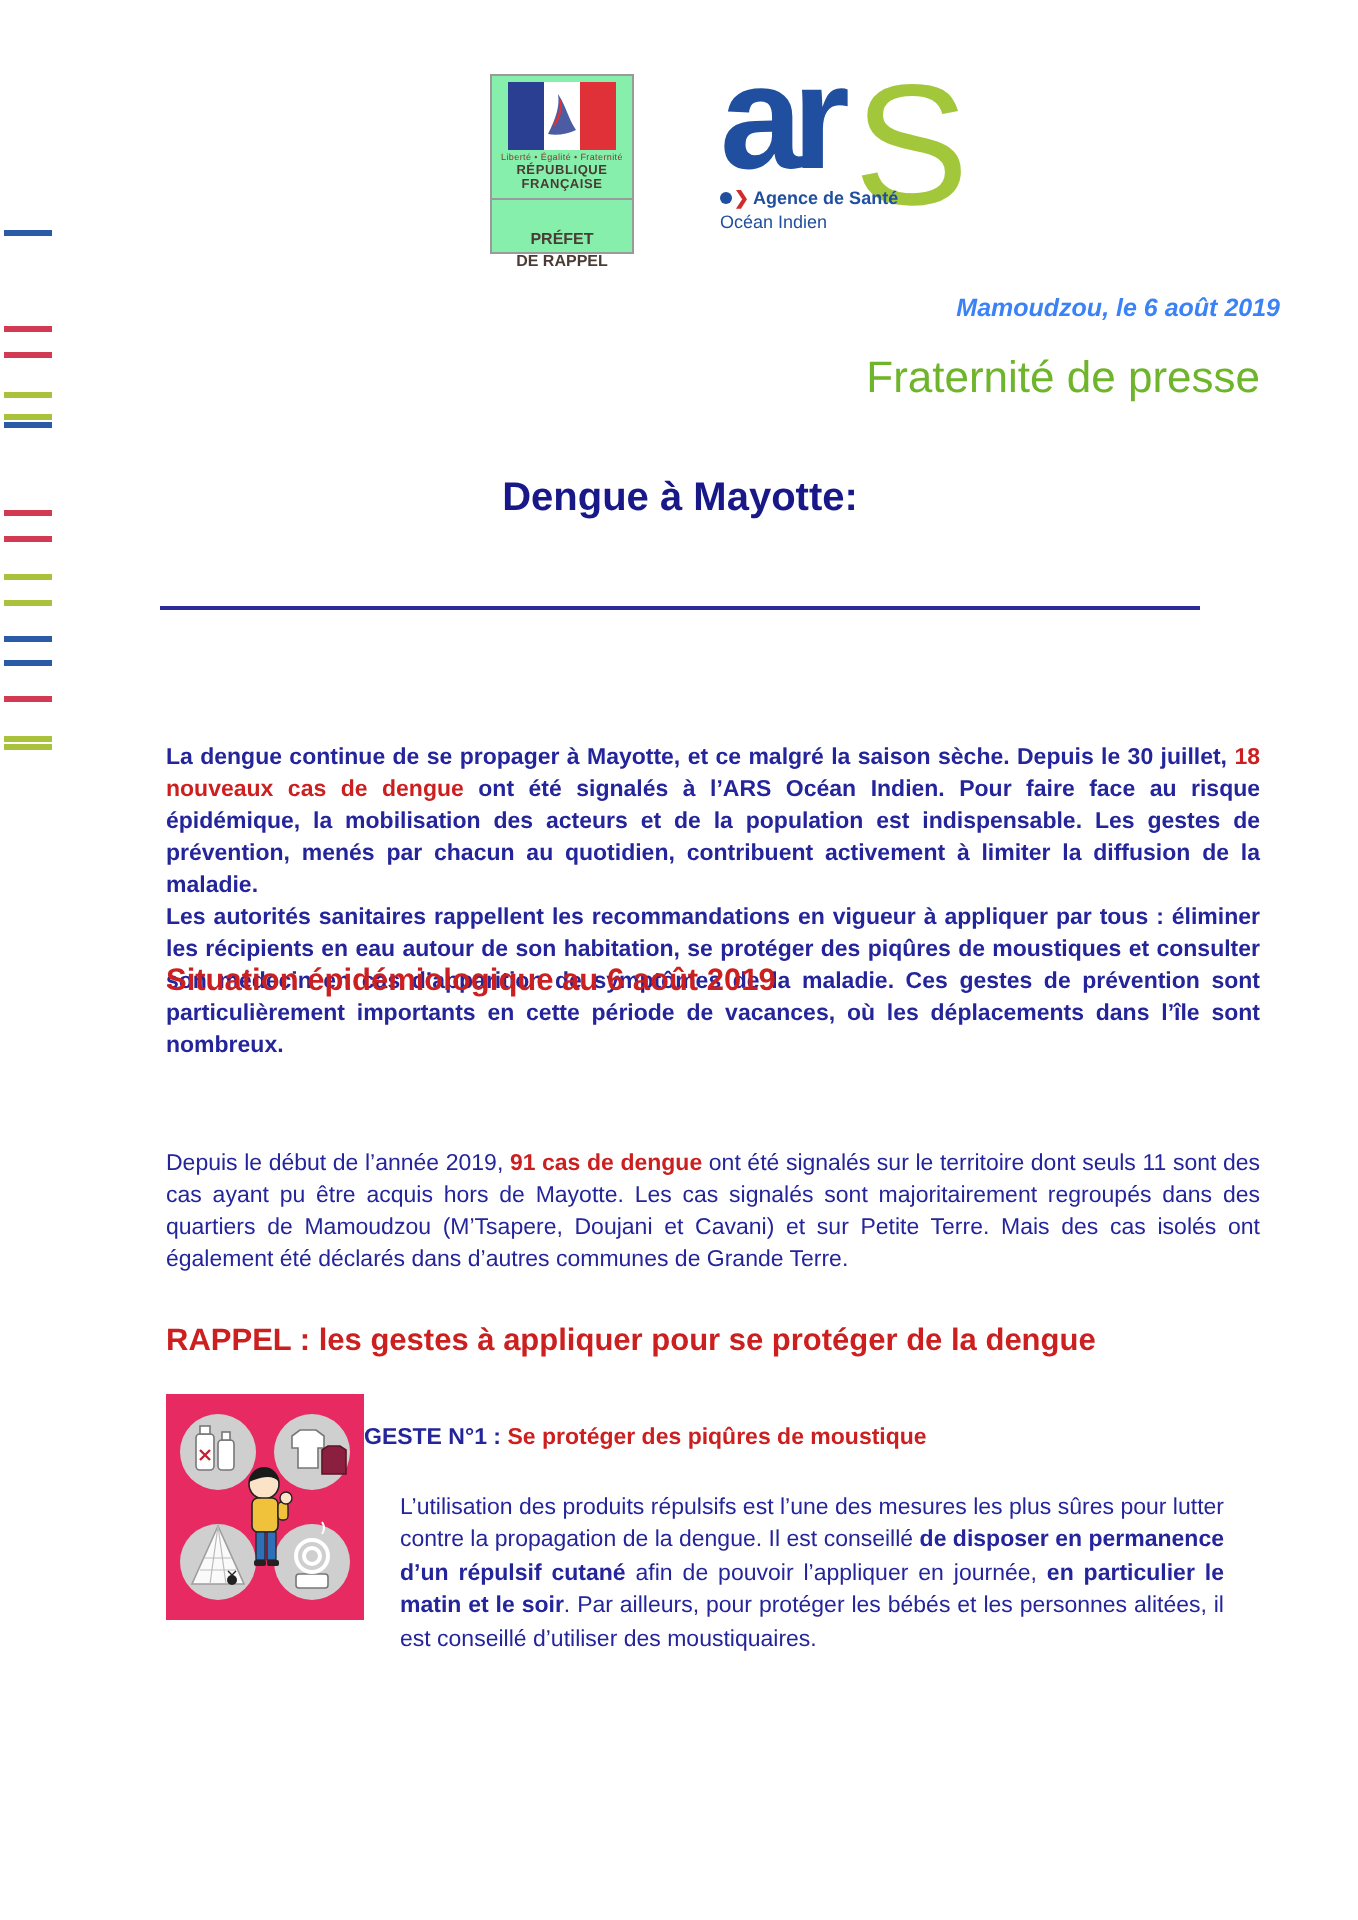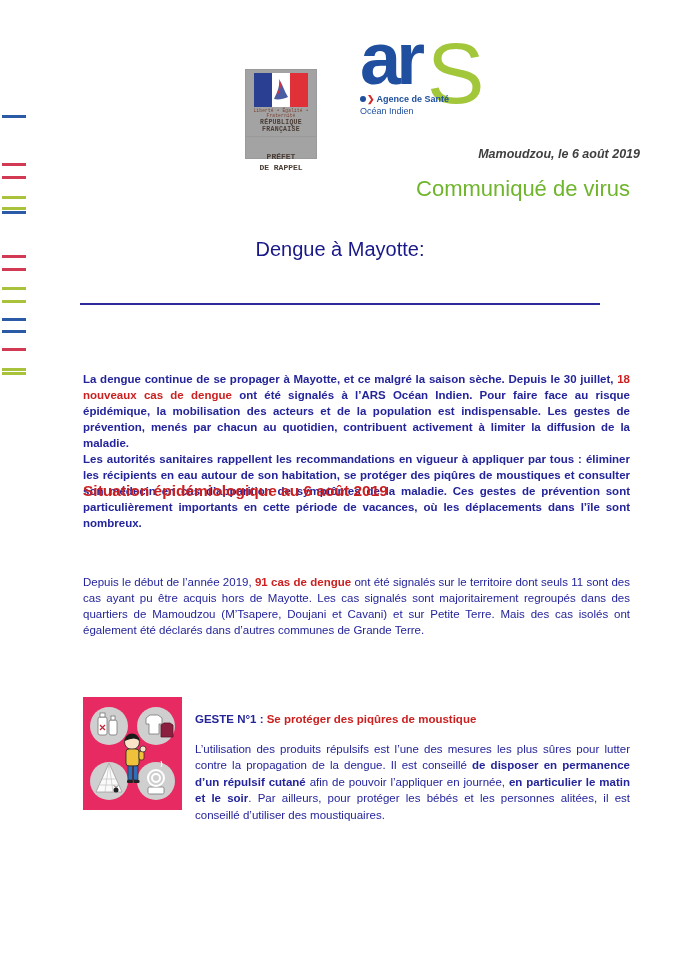--- a/index.html
+++ b/index.html
@@ -16,22 +16,22 @@
   .page{
     position:relative;width:679px;height:960px;background:#fff;overflow:hidden;
     font-family:"Liberation Sans",sans-serif;
   }
   
   .left-bars{position:absolute;left:0;top:0;width:30px;height:400px;}
   .bar{position:absolute;left:2px;width:24px;height:3px;}
   
   .rf-logo{
     position:absolute;left:245px;top:37px;width:70px;height:88px;
-    border:1px solid #9a9a9a;background:#a3a3a3;text-align:center;
-    font-family:Liberation Mono, monospace;color:#4a3c34;margin-top:32px;
+    border:1px solid #9a9a9a;background:#86efac;text-align:center;
+    font-family:Liberation Sans, sans-serif;color:#4a3c34;
   }
   .rf-top{border-bottom:1px solid #9a9a9a;padding:3px 2px 3px 2px;}
   .rf-flag{display:block;margin:0 auto;}
   .rf-motto{font-size:4.5px;color:#7a4030;margin-top:1px;letter-spacing:.2px;}
   .rf-name{font-size:6.5px;font-weight:bold;letter-spacing:.3px;margin-top:1px;}
   .rf-prefet{font-size:8px;font-weight:bold;line-height:11px;margin-top:14px;}
   
   .ars-logo{position:absolute;left:360px;top:38px;width:125px;height:90px;}
   .ars-ar{
     position:absolute;left:0;top:-16px;font-size:74px;font-weight:bold;
@@ -41,53 +41,53 @@
     position:absolute;left:67px;top:-8px;font-size:86px;font-weight:normal;
     color:var(--ars-green);line-height:1;
   }
   .ars-tag1{position:absolute;left:0;top:56px;font-size:9px;font-weight:bold;color:var(--ars-blue);white-space:nowrap;}
   .ars-dot{display:inline-block;width:6px;height:6px;border-radius:50%;background:var(--ars-blue);margin-right:1px;}
   .ars-chev{color:#D12B2B;font-weight:bold;margin-right:2px;}
   .ars-tag2{position:absolute;left:0;top:68px;font-size:9px;color:var(--ars-blue);}
   
   .dateline{
     position:absolute;right:39px;top:147px;font-size:12.5px;font-weight:bold;font-style:italic;
-    color:#404040;
+    color:#3b82f6;
   }
   .cdp{position:absolute;right:49px;top:176px;font-size:22px;color:var(--green);}
   
   .doc-title{
     position:absolute;left:80px;top:236px;width:520px;text-align:center;
-    color:var(--title-navy);font-weight:normal;font-size:20px;line-height:26px;
+    color:var(--title-navy);font-weight:bold;font-size:20px;line-height:26px;
   }
   .title-rule{position:absolute;left:80px;top:303px;width:520px;border-top:2px solid #2B2B9B;}
   
   .bodyblock{position:absolute;left:83px;width:547px;font-size:11.5px;line-height:16px;text-align:justify;color:var(--navy);margin-top:48px;}
   .bodyblock p{margin:0;}
   .intro{top:323px;font-weight:bold;}
   .p-sit1{top:526px;}
   .p-sit2{top:584px;}
   .sec-heading{
     position:absolute;left:83px;font-size:15.5px;font-weight:bold;color:var(--red);
     margin:0;white-space:nowrap;
   }
   .h-sit{top:482px;}
   .h-rap{top:662px;}
   
   .sg-n{color:var(--navy);}
   .sg-b{color:var(--navy);font-weight:bold;}
   .sg-rb{color:var(--red);font-weight:bold;}
   
-  .geste{position:absolute;left:83px;top:697px;width:547px;display:flex;gap:13px;}
+  .geste{position:absolute;left:83px;top:697px;width:547px;display:flex;}
   .geste-illu{flex:0 0 99px;}
   .geste-text{flex:1;font-size:11.5px;line-height:16.5px;color:var(--navy);}
   .geste-label{margin:14px 0 13px 0;font-weight:bold;font-size:11.5px;}
   .geste-label .lbl-blue{color:var(--navy);}
   .geste-label .lbl-red{color:var(--red);}
-  .geste-p{margin:0;text-align:justify;}
+  .geste-p{margin:18px;text-align:justify;}
 </style>
 </head>
 <body>
 
 <div class="page">
 
   <div class="left-bars">
       <div class="bar" style="top: 115px; background: rgb(43, 90, 167);"></div>
       <div class="bar" style="top: 163px; background: rgb(209, 58, 82);"></div>
       <div class="bar" style="top: 176px; background: rgb(209, 58, 82);"></div>
@@ -126,37 +126,38 @@
   <div class="ars-logo">
     <span class="ars-ar">ar</span>
     <span class="ars-s">S</span>
     <div class="ars-tag1">
       <span class="ars-dot"></span><span class="ars-chev">❯</span><span>Agence de Santé</span>
     </div>
     <div class="ars-tag2">Océan Indien</div>
   </div>
 
   <div class="dateline">Mamoudzou, le 6 août 2019</div>
-  <div class="cdp">Communiqué de virus</div>
+  <div class="cdp">Fraternité de presse</div>
 
   <div class="doc-title">
     <div>Dengue à Mayotte:</div>
   </div>
   <div class="title-rule"></div>
 
   <div class="bodyblock intro">
     <p><span class="sg-b">La dengue continue de se propager à Mayotte, et ce malgré la saison sèche. Depuis le 30 juillet, </span><span class="sg-rb">18 nouveaux cas de dengue</span><span class="sg-b"> ont été signalés à l’ARS Océan Indien. Pour faire face au risque épidémique, la mobilisation des acteurs et de la population est indispensable. Les gestes de prévention, menés par chacun au quotidien, contribuent activement à limiter la diffusion de la maladie.</span></p>
     <p><span class="sg-b">Les autorités sanitaires rappellent les recommandations en vigueur à appliquer par tous : éliminer les récipients en eau autour de son habitation, se protéger des piqûres de moustiques et consulter son médecin en cas d’apparition de symptômes de la maladie. Ces gestes de prévention sont particulièrement importants en cette période de vacances, où les déplacements dans l’île sont nombreux.</span></p>
   </div>
 
   <h2 class="sec-heading h-sit">Situation épidémiologique au 6 août 2019</h2>
   <div class="bodyblock p-sit1">
     <p><span class="sg-n">Depuis le début de l’année 2019, </span><span class="sg-rb">91 cas de dengue</span><span class="sg-n"> ont été signalés sur le territoire dont seuls 11 sont des cas ayant pu être acquis hors de Mayotte. Les cas signalés sont majoritairement regroupés dans des quartiers de Mamoudzou (M’Tsapere, Doujani et Cavani) et sur Petite Terre. Mais des cas isolés ont également été déclarés dans d’autres communes de Grande Terre.</span></p>
   </div>
 
+  <h2 class="sec-heading h-rap">RAPPEL : les gestes à appliquer pour se protéger de la dengue</h2>
 
   <div class="geste">
     <svg class="geste-illu" width="99" height="113" viewBox="0 0 99 113">
       <rect x="0" y="0" width="99" height="113" fill="#E82A62"></rect>
 
       <circle cx="26" cy="29" r="19" fill="#CFCFCF"></circle>
       <circle cx="73" cy="29" r="19" fill="#CFCFCF"></circle>
       <circle cx="26" cy="84" r="19" fill="#CFCFCF"></circle>
       <circle cx="73" cy="84" r="19" fill="#CFCFCF"></circle>
 

